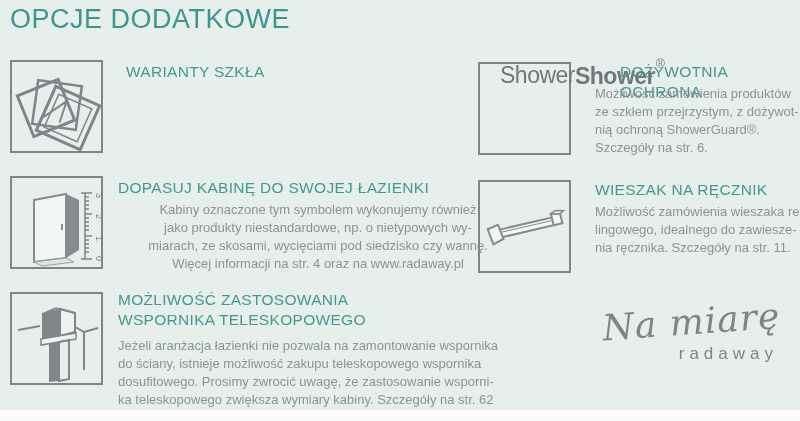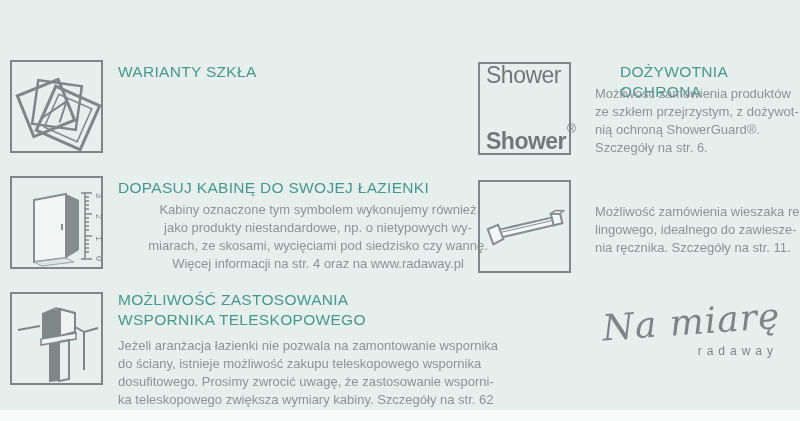--- a/index.html
+++ b/index.html
@@ -35,22 +35,22 @@
     position: absolute;
     font-size: 13px; line-height: 1.38;
     color: #8b9396;
     white-space: pre-line;
   }
   
   .sg-box {
     position: absolute; left: 478px; top: 62px;
     width: 93px; height: 93px;
     border: 2px solid #7d8688;
-    display: flex; flex-direction: column;
-    justify-content: space-between; padding-left: 6px;
+    display: flex; flex-direction: row;
+    justify-content: flex-start; padding-left: 20px;
     color: #70787b;
   }
   .sg-line1 { font-size: 23px; font-weight: 400; line-height: 1.0; letter-spacing: -0.5px; }
   .sg-line2 { font-size: 23px; font-weight: 700; line-height: 1.05; letter-spacing: -0.5px; }
   .sg-reg { font-size: 12px; font-weight: 400; vertical-align: super; position: relative; top: -7px; margin-left: 1px; }
   
   .namiare {
     position: absolute; left: 580px; top: 295px; width: 200px;
     text-align: right; color: #7d8588;
   }
@@ -58,53 +58,54 @@
     font-family: "DejaVu Serif", serif;
     font-style: italic;
     font-size: 36px;
     letter-spacing: 1px;
     transform: rotate(-4deg);
     transform-origin: right center;
     display: inline-block;
     white-space: nowrap;
   }
   .namiare-brand {
-    font-size: 12px; letter-spacing: 5px;
+    font-size: 17px; letter-spacing: 5px;
     margin-top: 8px; margin-right: 2px;
     white-space: nowrap;
   }
   .bottom-strip {
     position: absolute; left: 0; top: 410px;
     width: 800px; height: 11px;
     background: #f8fbfa;
   }
   .ruler-num { font-family: "Liberation Sans", sans-serif; font-size: 9px; fill: #7d8688; }
 </style>
 </head>
 <body>
 
 <div class="page">
 
+  <div class="page-title">OPCJE DODATKOWE</div>
 
   <div class="icon-box" style="left:10px; top:60px;">
     <svg viewBox="0 0 89 89" fill="none">
       <g stroke="#7d8688" stroke-width="3" transform="rotate(-22 34 46)">
         <rect x="12" y="24" width="44" height="44"></rect>
       </g>
       <g stroke="#7d8688" stroke-width="2.5" transform="rotate(8 45 43)">
         <rect x="23" y="21" width="44" height="44"></rect>
         <polyline points="32,58 54,38 50,60" stroke-width="2"></polyline>
       </g>
       <g stroke="#7d8688" transform="rotate(24 56 56)">
         <rect x="32" y="32" width="48" height="48" stroke-width="3"></rect>
         <rect x="38" y="38" width="36" height="36" stroke-width="1.5"></rect>
       </g>
     </svg>
   </div>
-  <div class="sec-heading" style="left:118px; top:62px;">WARIANTY SZKŁA</div>
+  <div class="sec-heading" style="left:126px; top:62px;">WARIANTY SZKŁA</div>
 
   <div class="icon-box" style="left:10px; top:176px;">
     <svg viewBox="0 0 89 89" fill="none">
 
       <polygon points="54,16 67,22 67,72 54,80" fill="#858d8f"></polygon>
       <polygon points="22,22 54,16 54,80 22,84" fill="#f2f6f5" stroke="#858d8f" stroke-width="2"></polygon>
       <polygon points="22,84 54,80 62,84 30,88" fill="#dde5e4" stroke="#9aa2a3" stroke-width="1"></polygon>
       <line x1="50" y1="46" x2="50" y2="52" stroke="#858d8f" stroke-width="2"></line>
 
       <g stroke="#7d8688" stroke-width="1.5">
@@ -178,20 +179,21 @@
     <svg viewBox="0 0 89 89" fill="none">
       <g transform="rotate(-13 44 44)" stroke="#858d8f">
         <rect x="17" y="42" width="58" height="8" fill="#f2f6f5" stroke-width="2"></rect>
         <line x1="17" y1="45" x2="75" y2="45" stroke-width="1"></line>
         <polygon points="8,39 19,37 21,52 10,55" fill="#f2f6f5" stroke-width="2"></polygon>
         <polygon points="73,38 82,40 82,50 73,50" fill="#f2f6f5" stroke-width="2"></polygon>
         <polygon points="73,38 78,36 86,38 82,40" fill="#f2f6f5" stroke-width="1.5"></polygon>
       </g>
     </svg>
   </div>
+  <div class="sec-heading" style="left:595px; top:180px;">WIESZAK NA RĘCZNIK</div>
   <div class="sec-body" style="left:595px; top:203px; width:215px;">Możliwość zamówienia wieszaka re-
 lingowego, idealnego do zawiesze-
 nia ręcznika. Szczegóły na str. 11.</div>
 
   <div class="namiare">
     <div class="namiare-script">Na miarę</div>
     <div class="namiare-brand">radaway</div>
   </div>
 
   <div class="bottom-strip"></div>

